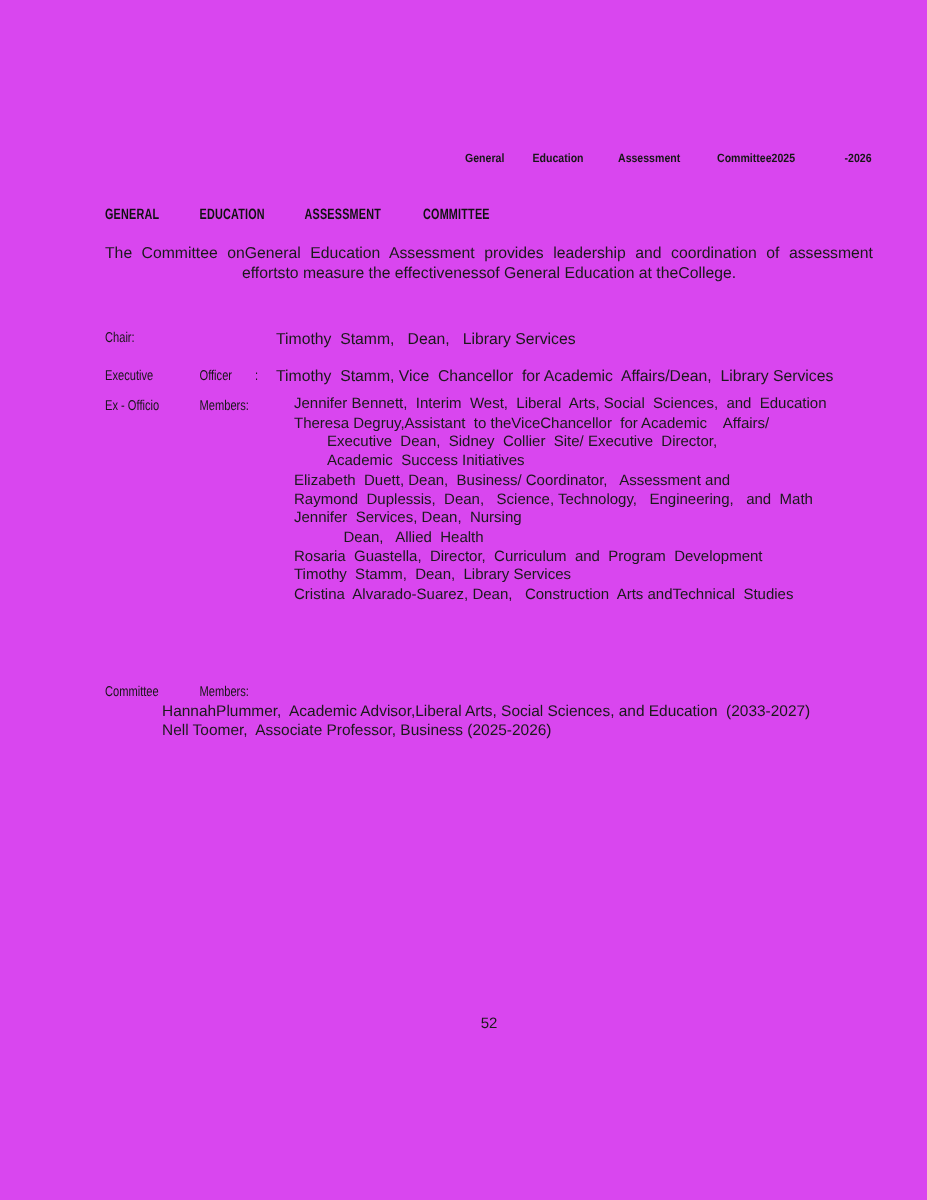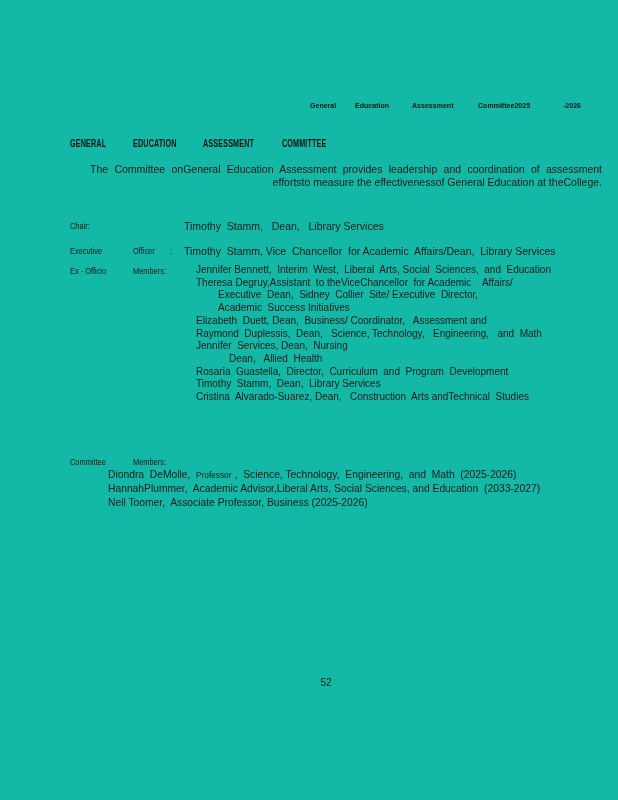--- a/index.html
+++ b/index.html
@@ -1,19 +1,19 @@
 <!DOCTYPE html>
 <html><head>
 <meta charset="utf-8">
 <style>
   html,body{margin:0;padding:0;background:#ffffff;}
   .page{
     position:relative;
     width:618px;height:800px;
-    background:#14b8a6;
+    background:#d946ef;
     font-family:"Liberation Sans","DejaVu Sans",sans-serif;
     color:#1a1a1a;
     overflow:hidden;
   }
 
   
   .hdr-seg{
     position:absolute;top:101px;
     font-size:8px;line-height:10px;font-weight:600;
     display:inline-block;transform:scaleX(0.88);transform-origin:0 50%;
@@ -31,24 +31,24 @@
   
   .lbl{
     position:absolute;
     font-size:9.5px;line-height:12px;font-weight:500;
     display:inline-block;transform:scaleX(0.78);transform-origin:0 50%;
     white-space:pre;color:#161616;
   }
 
   .intro{
     position:absolute;left:70px;top:163px;width:512px;
-    font-size:10.5px;line-height:13px;margin-left:20px;
+    font-size:10.5px;line-height:13px;
   }
   .intro .l1{text-align:justify;text-align-last:justify;}
-  .intro .l2{text-align:right;}
+  .intro .l2{text-align:center;}
 
   .row-value{
     position:absolute;left:184px;
     font-size:10.5px;line-height:12px;white-space:pre;
   }
 
   .xo-list{position:absolute;left:196px;top:264px;}
   .xo-line{font-size:10px;line-height:12.7px;white-space:pre;}
   .ind1{padding-left:22px;}
   .ind2{padding-left:33px;}
@@ -114,21 +114,20 @@
       <div class="xo-line">Rosaria  Guastella,  Director,  Curriculum  and  Program  Development</div>
       <div class="xo-line">Timothy  Stamm,  Dean,  Library Services</div>
       <div class="xo-line">Cristina  Alvarado-Suarez, Dean,   Construction  Arts andTechnical  Studies</div>
     </div>
   </div>
 
   <div>
     <span class="lbl" style="left:70px;top:456px">Committee</span>
     <span class="lbl" style="left:133px;top:456px">Members:</span>
     <div class="mem-list">
-      <div class="mem-line"><span>Diondra  DeMolle,  </span><span class="small-font">Professor</span><span>,  Science, Technology,  Engineering,  and  Math  (2025-2026)</span></div>
       <div class="mem-line">HannahPlummer,  Academic Advisor,Liberal Arts, Social Sciences, and Education  (2033-2027)</div>
       <div class="mem-line">Nell Toomer,  Associate Professor, Business (2025-2026)</div>
     </div>
   </div>
 
   <div class="page-num">52</div>
 
 </div>
 
 </body></html>

